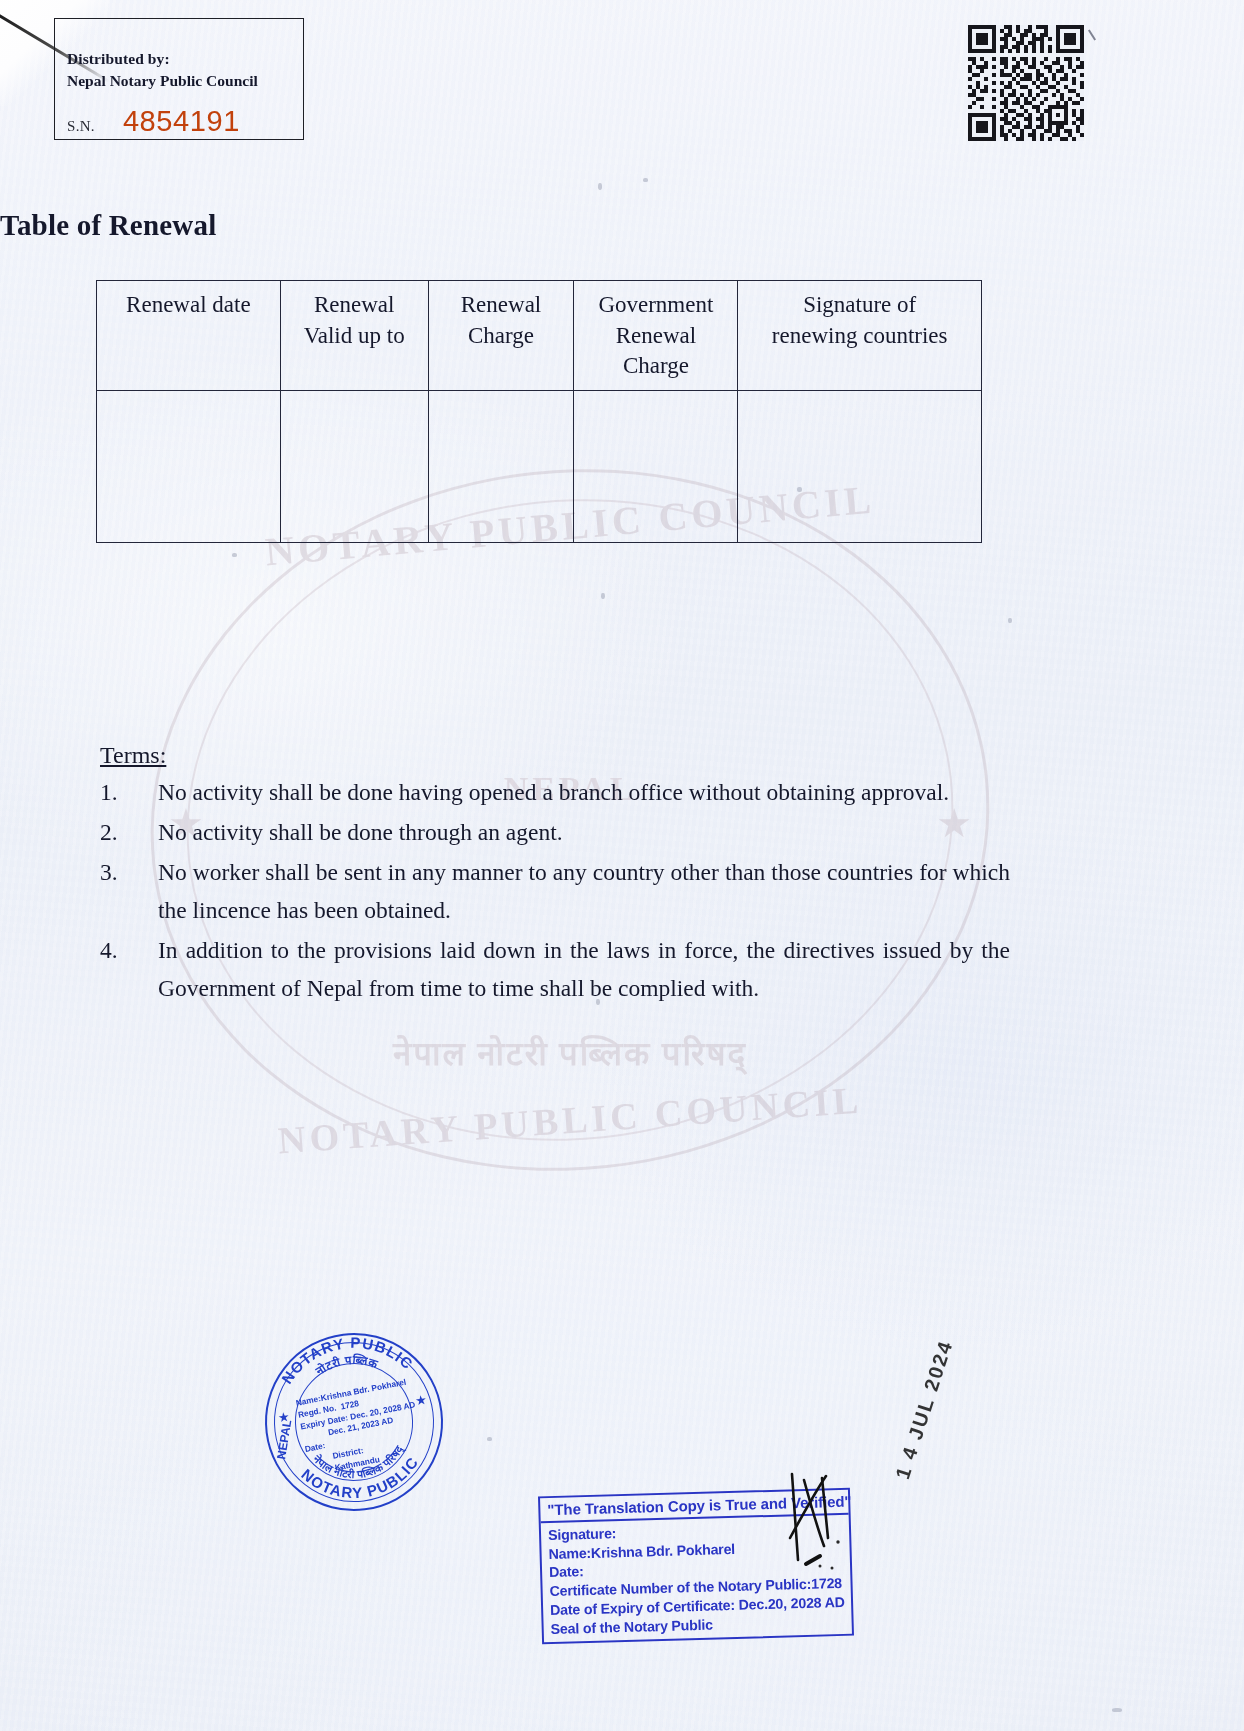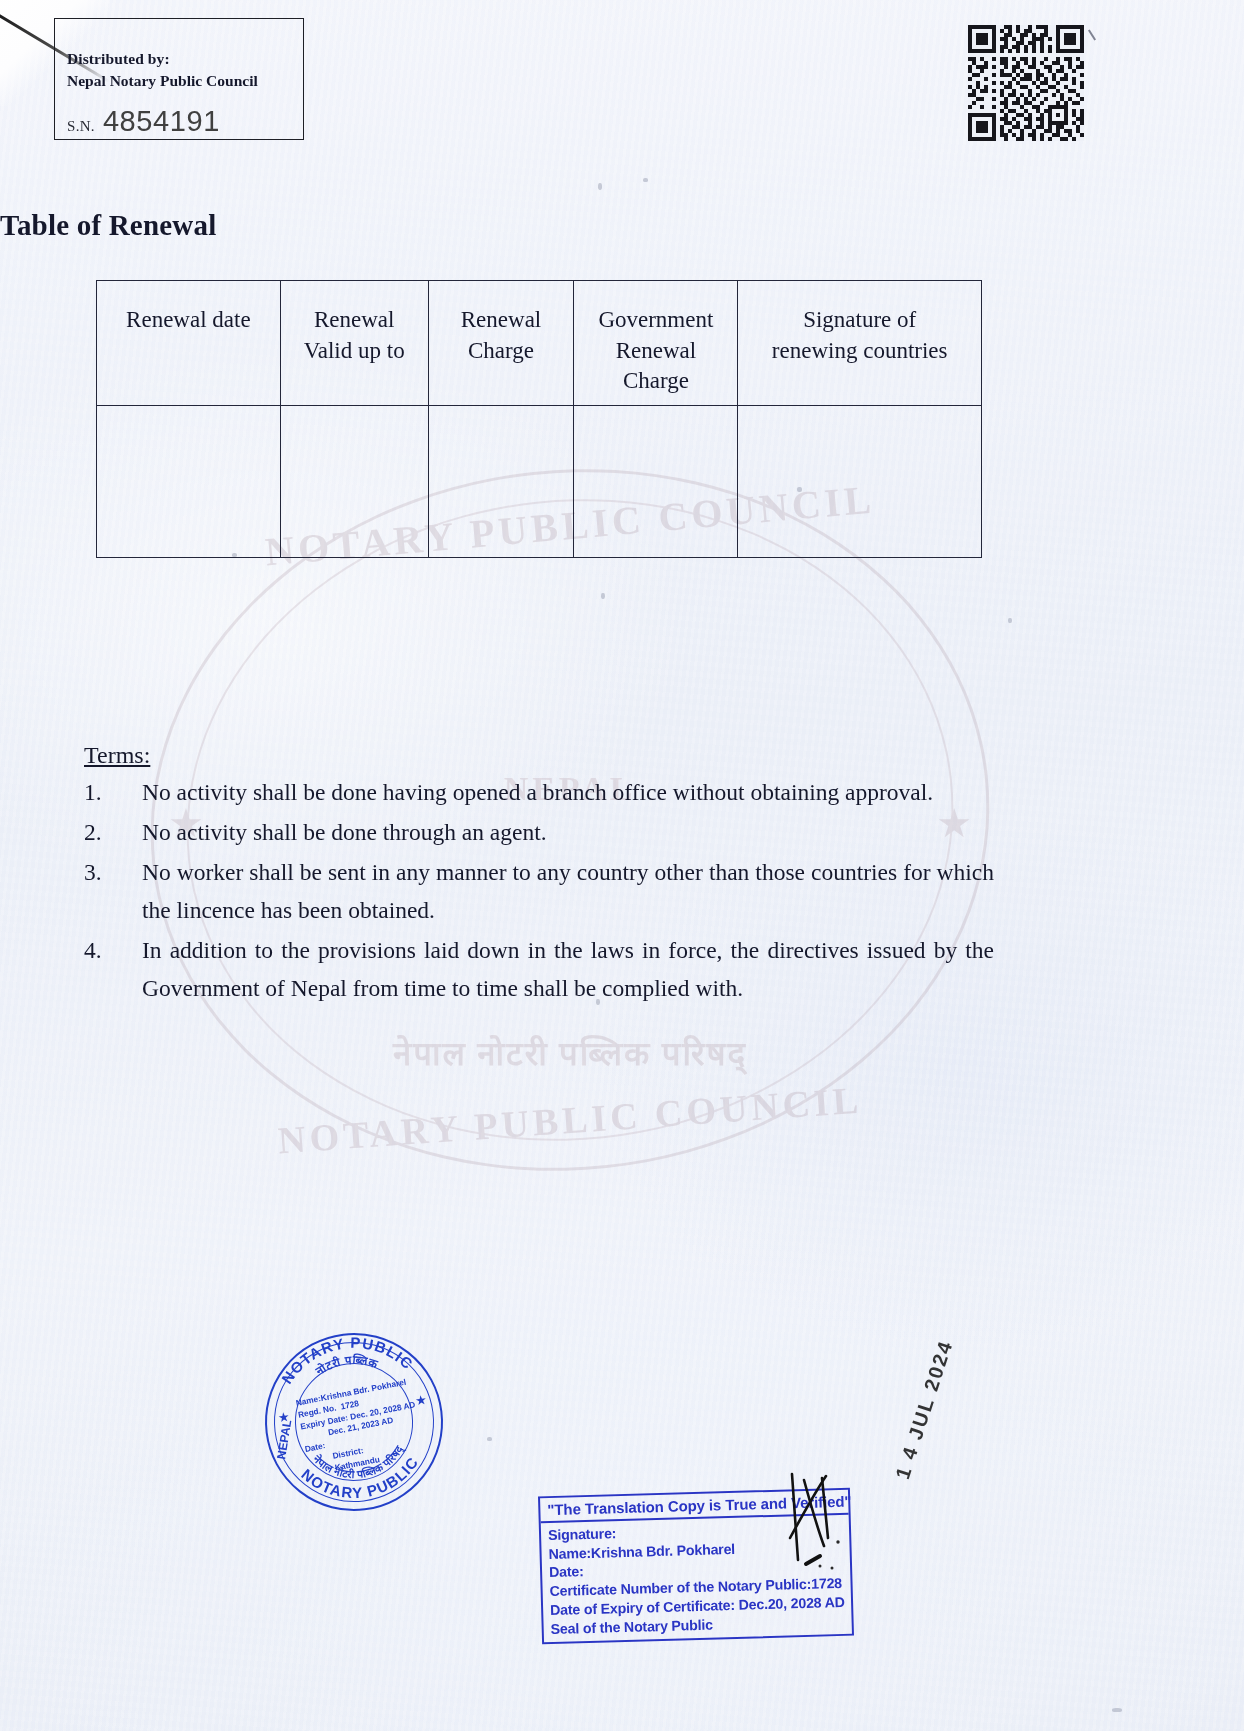--- a/index.html
+++ b/index.html
@@ -81,22 +81,22 @@
   .sn-label {
     font-family: Liberation Serif, serif;
     font-size: 15px;
     color: #2a2c36;
     letter-spacing: .3px;
   }
   .sn-number {
     font-family: "Liberation Sans", sans-serif;
     font-size: 29px;
     letter-spacing: .6px;
-    margin-left: 8px;
-    color: #404040;
+    margin-left: 28px;
+    color: #c2410c;
   }
 
   
   .qr-wrap {
     position: absolute;
     right: 160px; top: 25px;
     width: 116px; height: 116px;
   }
   .qr-wrap svg { display: block; width: 100%; height: 100%; }
   .qr-tick {
@@ -128,34 +128,34 @@
   }
   .renewal-table td, .renewal-table th {
     border: 1.4px solid #23263a;
     font-weight: 400;
     font-size: 23px;
     text-align: center;
     vertical-align: top;
     padding: 6px 4px 8px;
     line-height: 1.33;
   }
-  .renewal-table thead th { padding-top: 24px; }
+  .renewal-table thead th { padding-top: 9px; }
   .col-1 { width: 184px; }
   .col-2 { width: 148px; }
   .col-3 { width: 146px; }
   .col-4 { width: 164px; }
   .col-5 { width: 244px; }
   .data-row td { height: 114px; }
   .blank-row td { height: 152px; }
   .cell-line { display: block; }
 
   
   .terms {
     position: absolute;
-    left: 84px; top: 742px;
+    left: 100px; top: 742px;
     width: 910px;
   }
   .terms-heading {
     font-family: "Liberation Serif", serif;
     font-size: 24px;
     text-decoration: underline;
     margin-bottom: 4px;
   }
   .terms-list {
     list-style: none;

